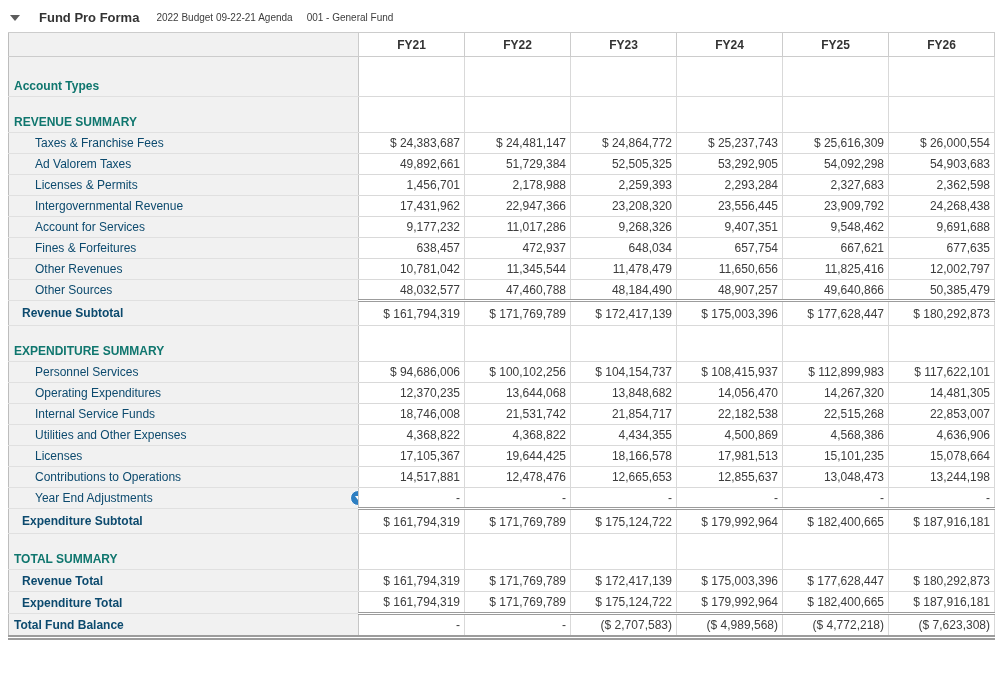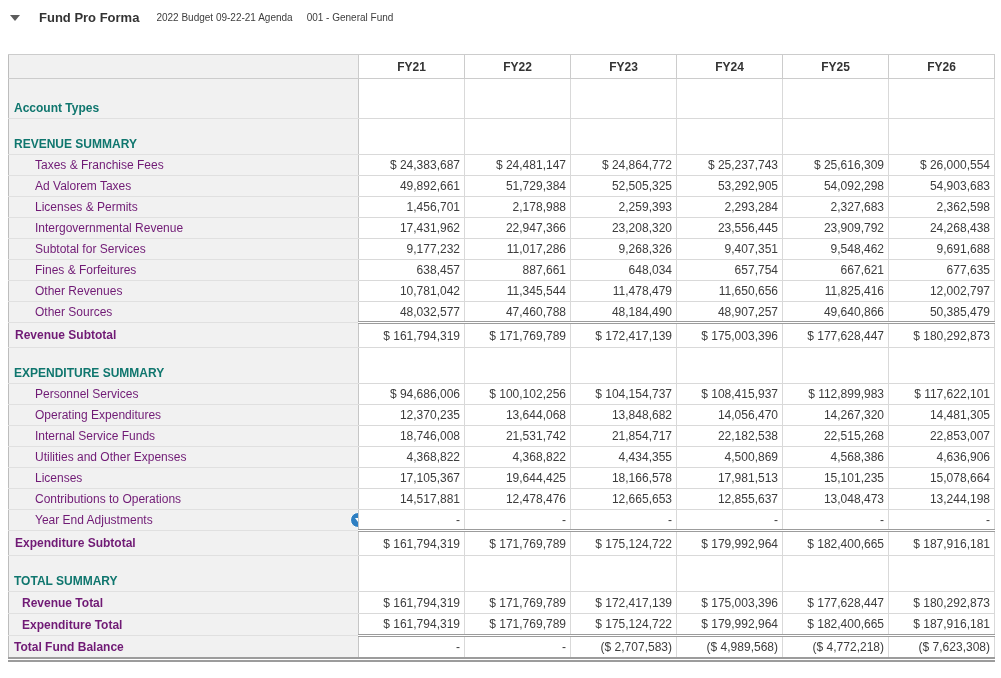--- a/index.html
+++ b/index.html
@@ -16,52 +16,51 @@
     border-top:6px solid #5c5c5c;cursor:pointer;
   }
   .title{font-weight:bold;font-size:13px;color:#333;margin-right:17px;}
   .subtitle{font-size:10px;color:#3d3d3d;margin-right:14px;}
 
   
   table{
     border-collapse:collapse;table-layout:fixed;
     margin-left:8px;width:986px;font-size:12px;
     border:1px solid #bdbdbd;
-    margin-top:22px;
   }
   .col-label{width:350px;}
   .col-data{width:106px;}
   td,th{padding:0 4px;overflow:hidden;white-space:nowrap;}
 
   .header-cell{
     font-weight:bold;text-align:center;color:#333;
     background:#ffffff;border:1px solid #cccccc;height:23px;
   }
   .corner-cell{background:#f1f1f1;border:1px solid #cccccc;border-left:1px solid #bdbdbd;height:23px;}
 
   .label-cell{
     background:#f1f1f1;position:relative;
     border-right:1px solid #c6c6c6;border-bottom:1px solid #e0e0e0;
-    border-left:1px solid #bdbdbd;color:#701a75;
+    border-left:1px solid #bdbdbd;color:#0c4a6e;
   }
   .data-cell{
     background:#ffffff;text-align:right;color:#3c3c3c;
     border:1px solid #d9d9d9;
   }
 
   
   .row-section-first{height:40px;}
   .row-section{height:36px;}
   .row-section-first .label-cell,.row-section .label-cell{
     font-weight:bold;vertical-align:bottom;padding-bottom:3px;color:#0f766e;padding-left:5px;
   }
   .row-item{height:21px;}
   .row-item .label-cell{padding-left:26px;}
   .row-subtotal{height:25px;}
-  .row-subtotal .label-cell{font-weight:bold;padding-left:6px;}
+  .row-subtotal .label-cell{font-weight:bold;padding-left:13px;}
   .row-subtotal .data-cell{border-top:3px double #9c9c9c;}
   .row-total{height:22px;}
   .row-total .label-cell{font-weight:bold;padding-left:13px;}
   .row-grandtotal{height:24px;}
   .row-grandtotal .label-cell{font-weight:bold;padding-left:5px;}
   .row-grandtotal .data-cell{border-top:3px double #9c9c9c;}
   .row-grandtotal td{border-bottom:5px double #9c9c9c;}
 
   
   .badge{
@@ -157,32 +156,32 @@
       <tr class="row-item">
         <td class="label-cell"><span>Intergovernmental Revenue</span></td>
         <td class="data-cell">17,431,962</td>
         <td class="data-cell">22,947,366</td>
         <td class="data-cell">23,208,320</td>
         <td class="data-cell">23,556,445</td>
         <td class="data-cell">23,909,792</td>
         <td class="data-cell">24,268,438</td>
       </tr>
       <tr class="row-item">
-        <td class="label-cell"><span>Subtotal for Services</span></td>
+        <td class="label-cell"><span>Account for Services</span></td>
         <td class="data-cell">9,177,232</td>
         <td class="data-cell">11,017,286</td>
         <td class="data-cell">9,268,326</td>
         <td class="data-cell">9,407,351</td>
         <td class="data-cell">9,548,462</td>
         <td class="data-cell">9,691,688</td>
       </tr>
       <tr class="row-item">
         <td class="label-cell"><span>Fines &amp; Forfeitures</span></td>
         <td class="data-cell">638,457</td>
-        <td class="data-cell">887,661</td>
+        <td class="data-cell">472,937</td>
         <td class="data-cell">648,034</td>
         <td class="data-cell">657,754</td>
         <td class="data-cell">667,621</td>
         <td class="data-cell">677,635</td>
       </tr>
       <tr class="row-item">
         <td class="label-cell"><span>Other Revenues</span></td>
         <td class="data-cell">10,781,042</td>
         <td class="data-cell">11,345,544</td>
         <td class="data-cell">11,478,479</td>

